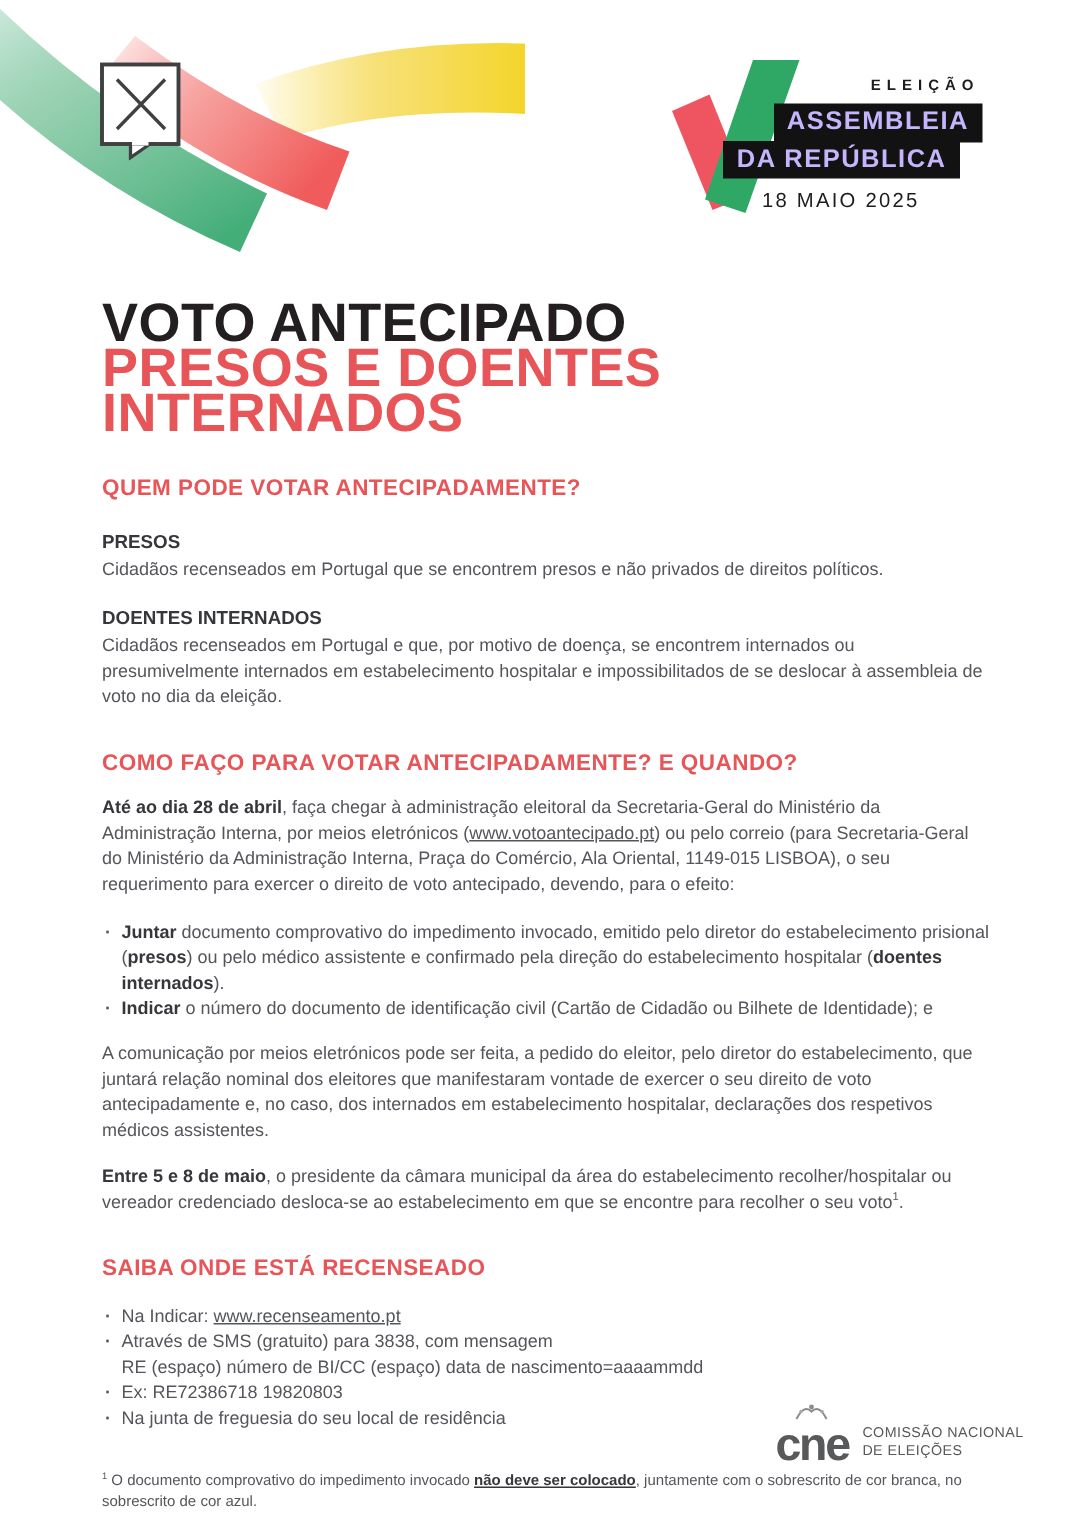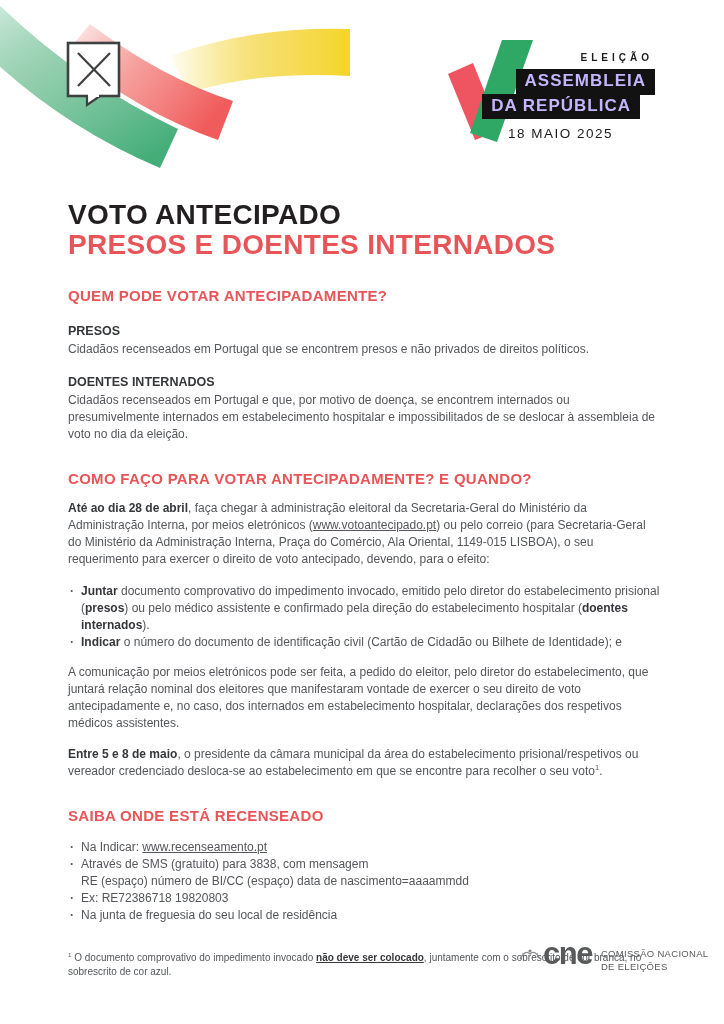--- a/index.html
+++ b/index.html
@@ -14,39 +14,39 @@
   .ballot-icon { position:absolute; left:66px; top:41px; }
   .checkmark { position:absolute; left:445px; top:40px; z-index:1; }
   .brand { position:absolute; right:69px; top:52px; z-index:2; display:flex; flex-direction:column; align-items:flex-end; }
   .brand .eleicao { font-size:10px; font-weight:bold; letter-spacing:4px; color:#1d1d1f; margin-right:2px; }
   .brand .box { background:#121212; color:#c4b5fd; font-weight:bold; font-size:17px; letter-spacing:1px; padding:3px 9px 4px; line-height:1.1; }
   .brand .box1 { margin-top:6px; }
   .brand .box2 { margin-top:-1px; margin-right:15px; }
   .brand .date { margin-top:7px; margin-right:42px; font-size:13.5px; font-weight:normal; letter-spacing:1.5px; color:#1d1d1f; }
   
   .content { position:absolute; left:68px; top:200px; width:592px; }
-  .title { font-size:28px; line-height:30px; font-weight:bold; letter-spacing:0.3px; }
+  .title { font-size:36px; line-height:30px; font-weight:bold; letter-spacing:0.3px; }
   .title .l1 { color:#231f20; display:block; }
   .title .l2 { color:#e85558; display:block; }
   h2.sec { font-size:15px; font-weight:bold; color:#e85558; letter-spacing:0.3px; margin:27px 0 0; }
   .subhead { font-size:12.5px; font-weight:bold; color:#36373b; margin:17px 0 0; }
   p.body { font-size:12px; line-height:1.42; margin:3px 0 0; }
   p.body.gap { margin-top:13px; }
   strong { color:#36373b; font-weight:bold; }
   a { color:inherit; text-decoration:underline; }
   .u { text-decoration:underline; }
   sup { font-size:0.62em; vertical-align:super; line-height:0; }
   ul.dots { list-style:none; margin:15px 0 0; padding:0; font-size:12px; line-height:1.42; }
   ul.dots li { position:relative; padding-left:13px; margin:0; }
   ul.dots li::before { content:"\00B7"; position:absolute; left:2px; top:0; color:#54565b; font-weight:bold; }
   ul.dots .subline { display:block; }
   .footnote { margin-top:27px; font-size:10px; line-height:1.4; width:585px; }
   
   .cne { position:absolute; left:517px; top:934px; display:flex; align-items:center; }
-  .cne .mark { display:flex; flex-direction:row; align-items:center;justify-content:flex-end; }
+  .cne .mark { display:flex; flex-direction:column; align-items:center;justify-content:flex-end; }
   .cne .wordmark { font-size:31px; font-weight:bold; letter-spacing:-1.5px; color:#58595b; line-height:0.9; margin-top:1px; }
   .cne .org { margin-left:9px; font-size:9.5px; line-height:1.35; color:#58595b; letter-spacing:0.3px; margin-top:14px; }
 </style>
 </head>
 <body>
 
 <div class="page">
 
   <svg class="ribbons" width="350" height="170" viewBox="0 0 350 170" aria-hidden="true">
     <defs>
@@ -110,21 +110,21 @@
 
     <p class="body gap"><strong>Até ao dia 28 de abril</strong><span>, faça chegar à administração eleitoral da Secretaria-Geral do Ministério da Administração Interna, por meios eletrónicos (</span><a href="#">www.votoantecipado.pt</a><span>) ou pelo correio (para Secretaria-Geral do Ministério da Administração Interna, Praça do Comércio, Ala Oriental, 1149-015 LISBOA), o seu requerimento para exercer o direito de voto antecipado, devendo, para o efeito:</span></p>
 
     <ul class="dots">
       <li><strong>Juntar</strong><span> documento comprovativo do impedimento invocado, emitido pelo diretor do estabelecimento prisional (</span><strong>presos</strong><span>) ou pelo médico assistente e confirmado pela direção do estabelecimento hospitalar (</span><strong>doentes internados</strong><span>).</span></li>
       <li><strong>Indicar</strong><span> o número do documento de identificação civil (Cartão de Cidadão ou Bilhete de Identidade); e</span></li>
     </ul>
 
     <p class="body gap">A comunicação por meios eletrónicos pode ser feita, a pedido do eleitor, pelo diretor do estabelecimento, que juntará relação nominal dos eleitores que manifestaram vontade de exercer o seu direito de voto antecipadamente e, no caso, dos internados em estabelecimento hospitalar, declarações dos respetivos médicos assistentes.</p>
 
-    <p class="body gap"><strong>Entre 5 e 8 de maio</strong><span>, o presidente da câmara municipal da área do estabelecimento prisional/respetivos ou vereador credenciado desloca-se ao estabelecimento em que se encontre para recolher o seu voto</span><sup>1</sup><span>.</span></p>
+    <p class="body gap"><strong>Entre 5 e 8 de maio</strong><span>, o presidente da câmara municipal da área do estabelecimento recolher/hospitalar ou vereador credenciado desloca-se ao estabelecimento em que se encontre para recolher o seu voto</span><sup>1</sup><span>.</span></p>
 
     <h2 class="sec">SAIBA ONDE ESTÁ RECENSEADO</h2>
 
     <ul class="dots">
       <li><span>Na Indicar: </span><a href="#">www.recenseamento.pt</a></li>
       <li>
         <span><span>Através de SMS (gratuito) para 3838, com mensagem</span></span>
         <span class="subline">RE (espaço) número de BI/CC (espaço) data de nascimento=aaaammdd</span>
       </li>
       <li><span>Ex: RE72386718 19820803</span></li>

